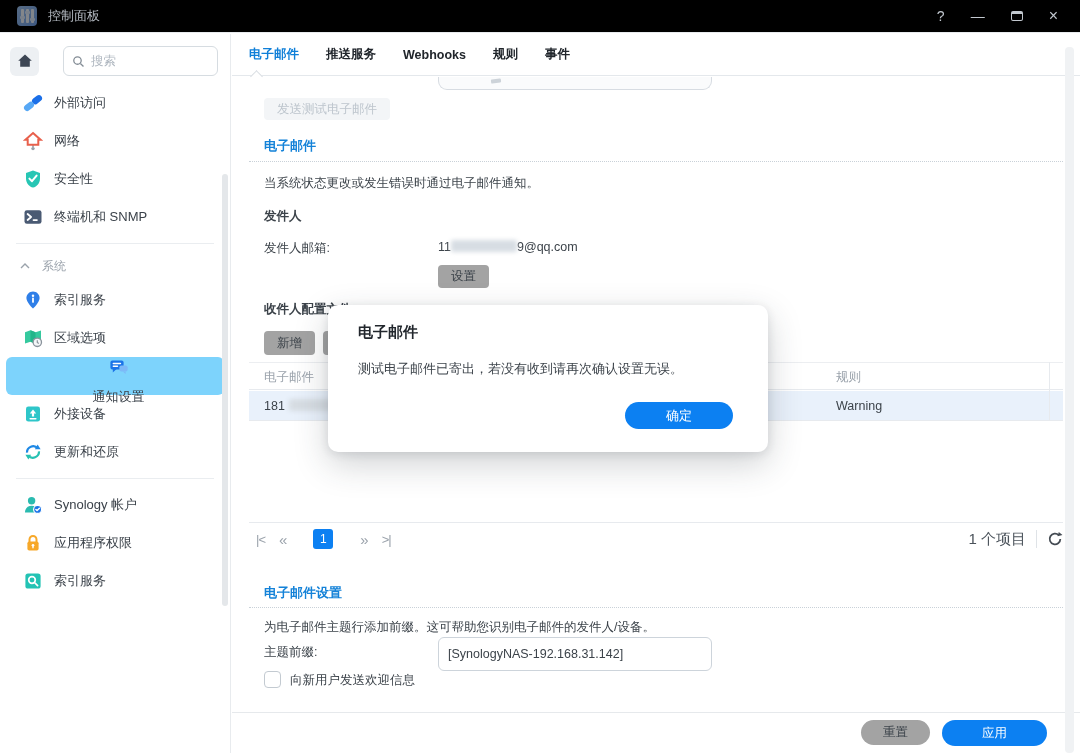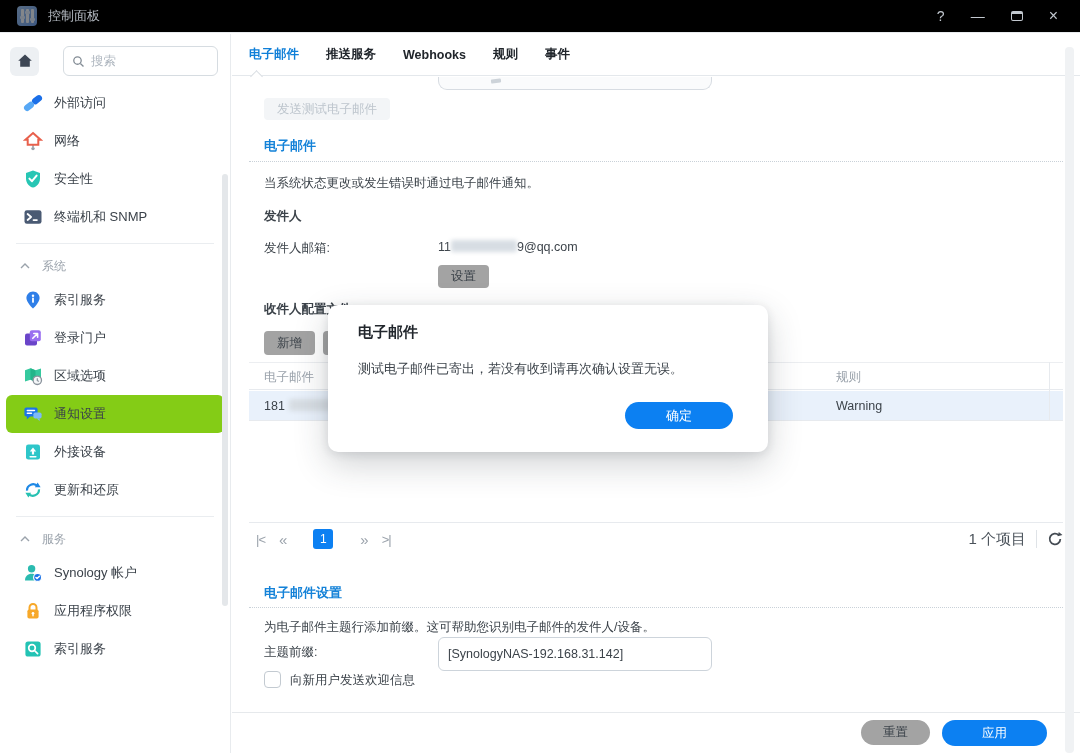--- a/index.html
+++ b/index.html
@@ -28,21 +28,21 @@
     background:#fff; border-right:1px solid #e8ebee; }
   .sb-top { display:flex; align-items:center; gap:24px; padding:12px 12px 8px 10px; }
   .home-btn { width:29px; height:29px; background:#edf0f3; border-radius:6px;
     display:flex; align-items:center; justify-content:center; flex:none; cursor:pointer; }
   .search-box { flex:1; height:30px; border:1px solid #d6dce1; border-radius:6px;
     display:flex; align-items:center; padding:0 8px; gap:6px; background:#fff; }
   .search-box input { border:none; outline:none; width:100%; font:inherit; color:#3c434a; background:transparent; }
   .search-box input::placeholder { color:#aeb6bf; }
   .sb-item { height:38px; display:flex; align-items:center; gap:11px; padding:0 10px 0 17px;
     margin:0 6px; border-radius:6px; cursor:pointer; color:#3b424a; font-size:13px; }
-  .sb-item.selected { background:#84cc16; }
+  .sb-item.selected { background:#7dd3fc;flex-direction:column; }
   .sb-item .ic { width:20px; height:20px; flex:none; }
   .sb-sep { border-top:1px solid #eaedf0; margin:7px 16px; }
   .sb-head { height:30px; display:flex; align-items:center; gap:12px; padding-left:20px;
     color:#9aa2ab; font-size:12px; cursor:pointer; }
   .sb-scroll { position:absolute; right:2px; top:140px; width:6px; height:432px;
     background:#e4e7ea; border-radius:3px; }
 
   
   .main { position:absolute; left:232px; top:34px; width:848px; height:719px; background:#fff; }
   .tabs { position:absolute; left:0; top:0; width:100%; height:42px;
@@ -184,28 +184,20 @@
   <div class="sb-item">
     <svg class="ic" viewBox="0 0 20 20">
       <path d="M10 1.4 C13.7 1.4 16.6 4.3 16.6 8 C16.6 12.6 10 18.6 10 18.6 C10 18.6 3.4 12.6 3.4 8 C3.4 4.3 6.3 1.4 10 1.4 Z" fill="#2f7fe8"></path>
       <circle cx="10" cy="5.8" r="1.25" fill="#fff"></circle>
       <rect x="9.1" y="7.6" width="1.8" height="5.2" rx="0.9" fill="#fff"></rect>
     </svg>
     <span class="nowrap">索引服务</span>
   </div>
   <div class="sb-item">
     <svg class="ic" viewBox="0 0 20 20">
-      <rect x="2" y="5.5" width="12" height="12" rx="2" fill="#6a45c9"></rect>
-      <rect x="6.8" y="2.3" width="11" height="11" rx="2" fill="#9a6ff0"></rect>
-      <path d="M9.8 10.3 L14.6 5.5 M14.6 5.5 H10.8 M14.6 5.5 V9.3" stroke="#fff" stroke-width="1.6" fill="none" stroke-linecap="round"></path>
-    </svg>
-    <span class="nowrap">登录门户</span>
-  </div>
-  <div class="sb-item">
-    <svg class="ic" viewBox="0 0 20 20">
       <path d="M2 4.2 L7.5 2.2 L12.5 4.2 L18 2.4 V13.8 L12.5 15.8 L7.5 13.8 L2 15.6 Z" fill="#35c99e"></path>
       <path d="M7.5 2.2 L12.5 4.2 V15.8 L7.5 13.8 Z" fill="#23b58a"></path>
       <circle cx="14.3" cy="14.3" r="4.2" fill="#f4f6f8" stroke="#8a939c" stroke-width="1.3"></circle>
       <path d="M14.3 12.2 V14.4 L15.8 15.4" stroke="#8a939c" stroke-width="1.2" fill="none"></path>
     </svg>
     <span class="nowrap">区域选项</span>
   </div>
   <div class="sb-item selected">
     <svg class="ic" viewBox="0 0 20 20">
       <rect x="1.4" y="3.4" width="13.2" height="9.2" rx="2" fill="#1b74e8"></rect>
@@ -230,26 +222,20 @@
       <path d="M4 10.6 A6.1 6.1 0 0 1 14.7 6.4" stroke="#1e88e5" stroke-width="2.2" fill="none"></path>
       <path d="M14.6 2.6 L17.6 7.2 L11.9 7.2 Z" fill="#1e88e5"></path>
       <path d="M16 9.4 A6.1 6.1 0 0 1 5.3 13.6" stroke="#26c1b2" stroke-width="2.2" fill="none"></path>
       <path d="M5.4 17.4 L2.4 12.8 L8.1 12.8 Z" fill="#26c1b2"></path>
     </svg>
     <span class="nowrap">更新和还原</span>
   </div>
 
   <div class="sb-sep"></div>
 
-  <div class="sb-head">
-    <svg width="10" height="6" viewBox="0 0 10 6">
-      <path d="M1 5 L5 1 L9 5" stroke="#9aa2ab" stroke-width="1.4" fill="none"></path>
-    </svg>
-    <span>服务</span>
-  </div>
   <div class="sb-item">
     <svg class="ic" viewBox="0 0 20 20">
       <circle cx="8.6" cy="5.8" r="3.7" fill="#2bbbb0"></circle>
       <path d="M2 17.4 C2 13.2 5 10.8 8.6 10.8 C12.2 10.8 15.2 13.2 15.2 17.4 Z" fill="#2bbbb0"></path>
       <circle cx="14.6" cy="14.4" r="4" fill="#1b74e8" stroke="#fff" stroke-width="1.2"></circle>
       <path d="M12.9 14.4 L14.1 15.6 L16.4 13.2" stroke="#fff" stroke-width="1.4" fill="none" stroke-linecap="round" stroke-linejoin="round"></path>
     </svg>
     <span class="nowrap">Synology 帐户</span>
   </div>
   <div class="sb-item">

